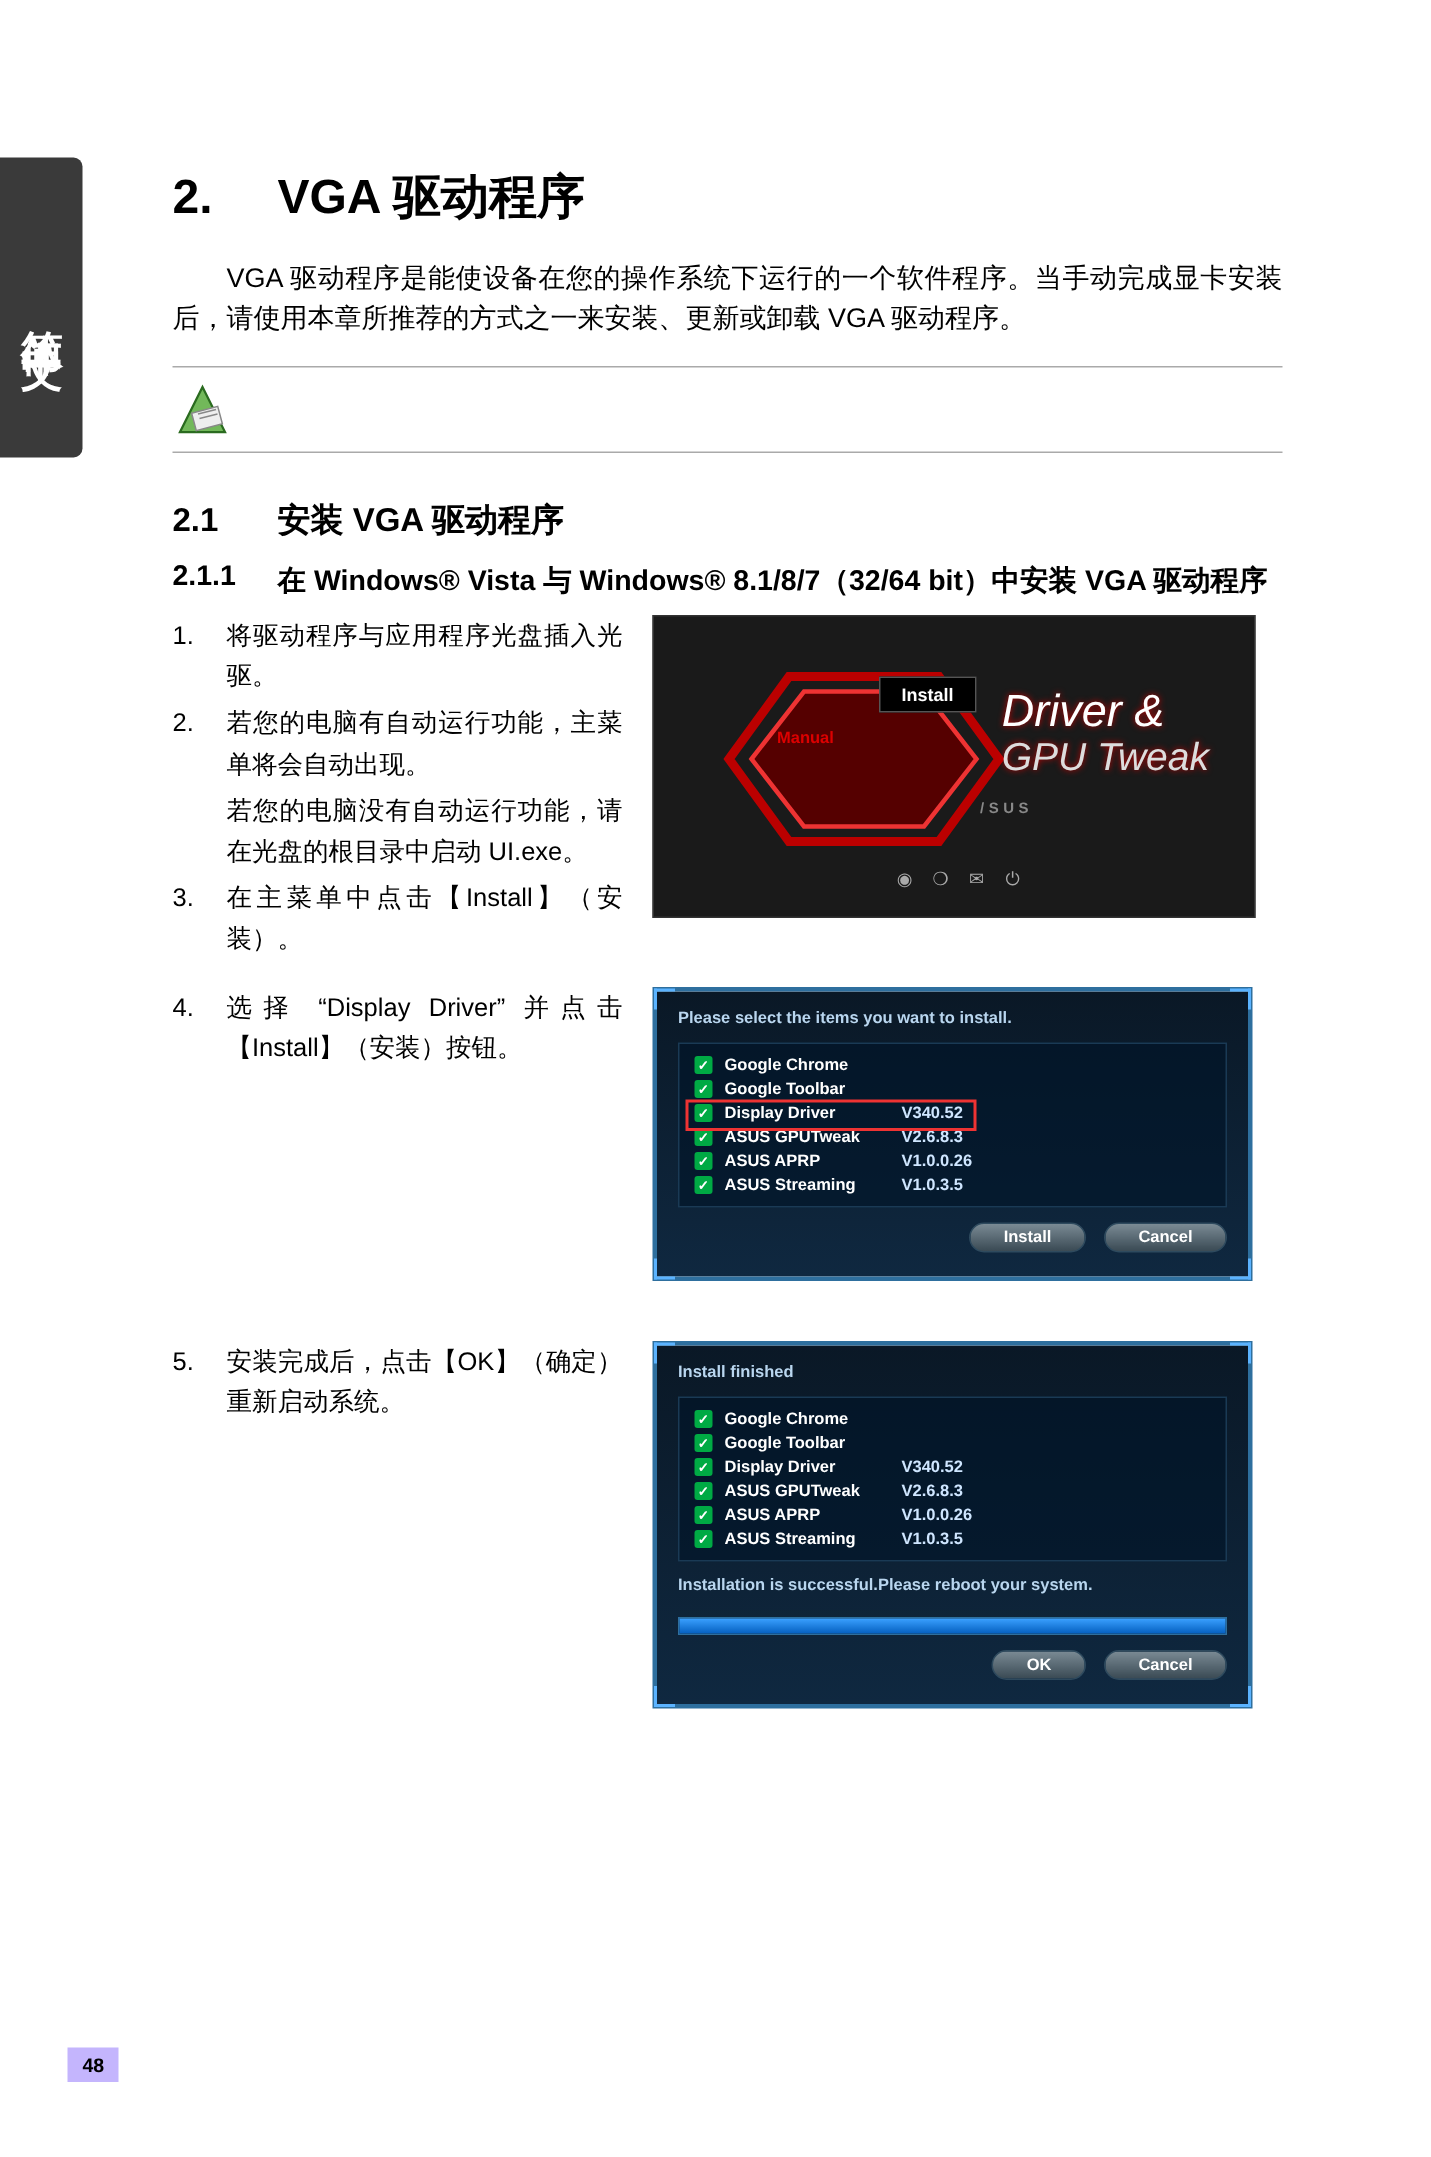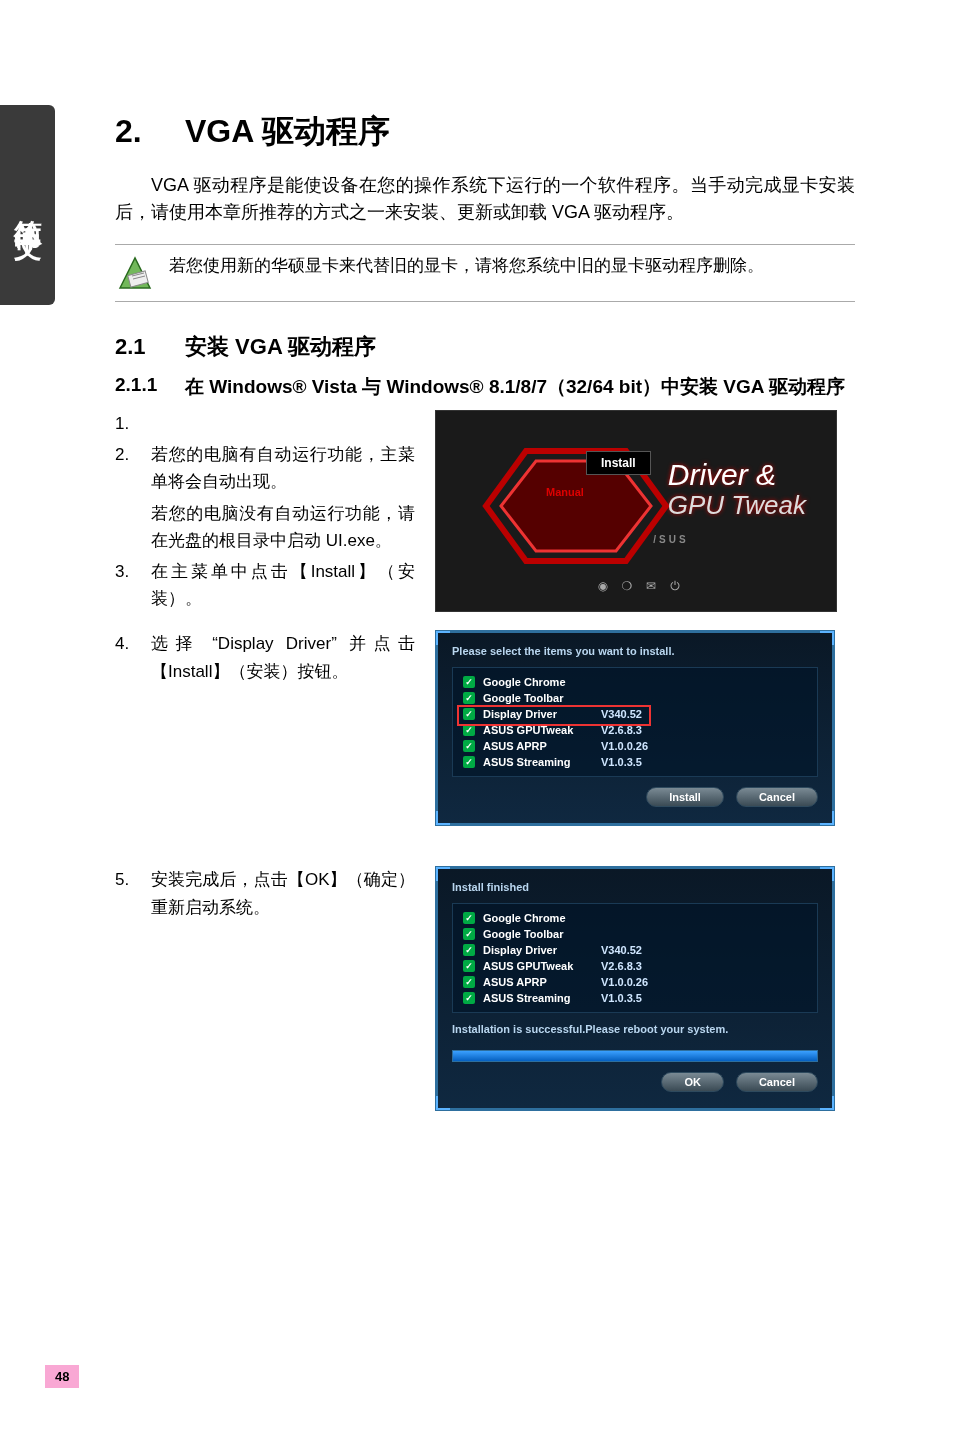--- a/index.html
+++ b/index.html
@@ -112,21 +112,21 @@
     text-align:left;
   }
   .shot1 .logo-text .l2 { color:#ddd; font-size:26px;}
   .shot1 .install-tab {
     position:absolute; left:150px; top:40px;
     background:#000; color:#fff; font-size:12px;
     padding:4px 14px; font-weight:bold;
     border:1px solid #555;
   }
   .shot1 .manual-tab {
-    position:absolute; left:110px; top:75px;
+    position:absolute; left:82px; top:75px;
     color:#d00; font-size:11px; font-weight:bold;
   }
   .shot1 .emblem {
     position:absolute; left:30px; top:20px; width:210px; height:150px;
   }
   .shot1 .asus-bar {
     position:absolute; left:170px; top:108px; width:130px; height:16px;
     color:#888; font-size:10px; text-align:center; letter-spacing:3px;
     font-weight:bold;
     margin-top:15px;
@@ -204,21 +204,21 @@
     background: linear-gradient(#7a8a94,#3a4a54);
     border:1px solid #2e4a5e;
     border-radius:10px;
     color:#fff;
     font-size:11px;
     font-weight:bold;
   }
   .page-num {
     position:absolute;
     left:45px; bottom:50px;
-    background:#f9a8d4;
+    background:#c4b5fd;
     padding:4px 10px;
     font-size:13px;
     font-weight:bold;
   }
 </style>
 </head>
 <body>
 
 <div class="side-tab">简体中文</div>
 
@@ -230,37 +230,37 @@
 
   <div class="para indent">VGA 驱动程序是能使设备在您的操作系统下运行的一个软件程序。当手动完成显卡安装后，请使用本章所推荐的方式之一来安装、更新或卸载 VGA 驱动程序。</div>
 
   <div class="note-box">
     <svg class="note-icon" viewBox="0 0 40 40">
       <polygon points="5,35 20,5 35,35" fill="#72b85a" stroke="#2a6b1f" stroke-width="1.5"></polygon>
       <rect x="14" y="20" width="18" height="12" fill="#eee" stroke="#888" transform="rotate(-15 23 26)"></rect>
       <line x1="17" y1="23" x2="29" y2="20" stroke="#888"></line>
       <line x1="18" y1="26" x2="30" y2="23" stroke="#888"></line>
     </svg>
-    <div class="note-text">若您使用新的华硕显卡来代替旧的显卡，请将您系统中旧的显卡驱动程序删除。</div>
   </div>
 
   <div class="h2">
     <span class="num">2.1</span><span>安装 VGA 驱动程序</span>
   </div>
 
   <div class="h3">
     <span class="num">2.1.1</span>
     <span class="txt">在 Windows® Vista 与 Windows® 8.1/8/7（32/64 bit）中安装 VGA 驱动程序</span>
   </div>
 
 
   <div class="two-col">
     <div class="left-col">
       <div class="ol-item">
         <div class="n">1.</div>
+        <div class="t">将驱动程序与应用程序光盘插入光驱。</div>
       </div>
       <div class="ol-item">
         <div class="n">2.</div>
         <div class="t">
           <span>若您的电脑有自动运行功能，主菜单将会自动出现。</span>
           <div class="sub">若您的电脑没有自动运行功能，请在光盘的根目录中启动 UI.exe。</div>
         </div>
       </div>
       <div class="ol-item">
         <div class="n">3.</div>

